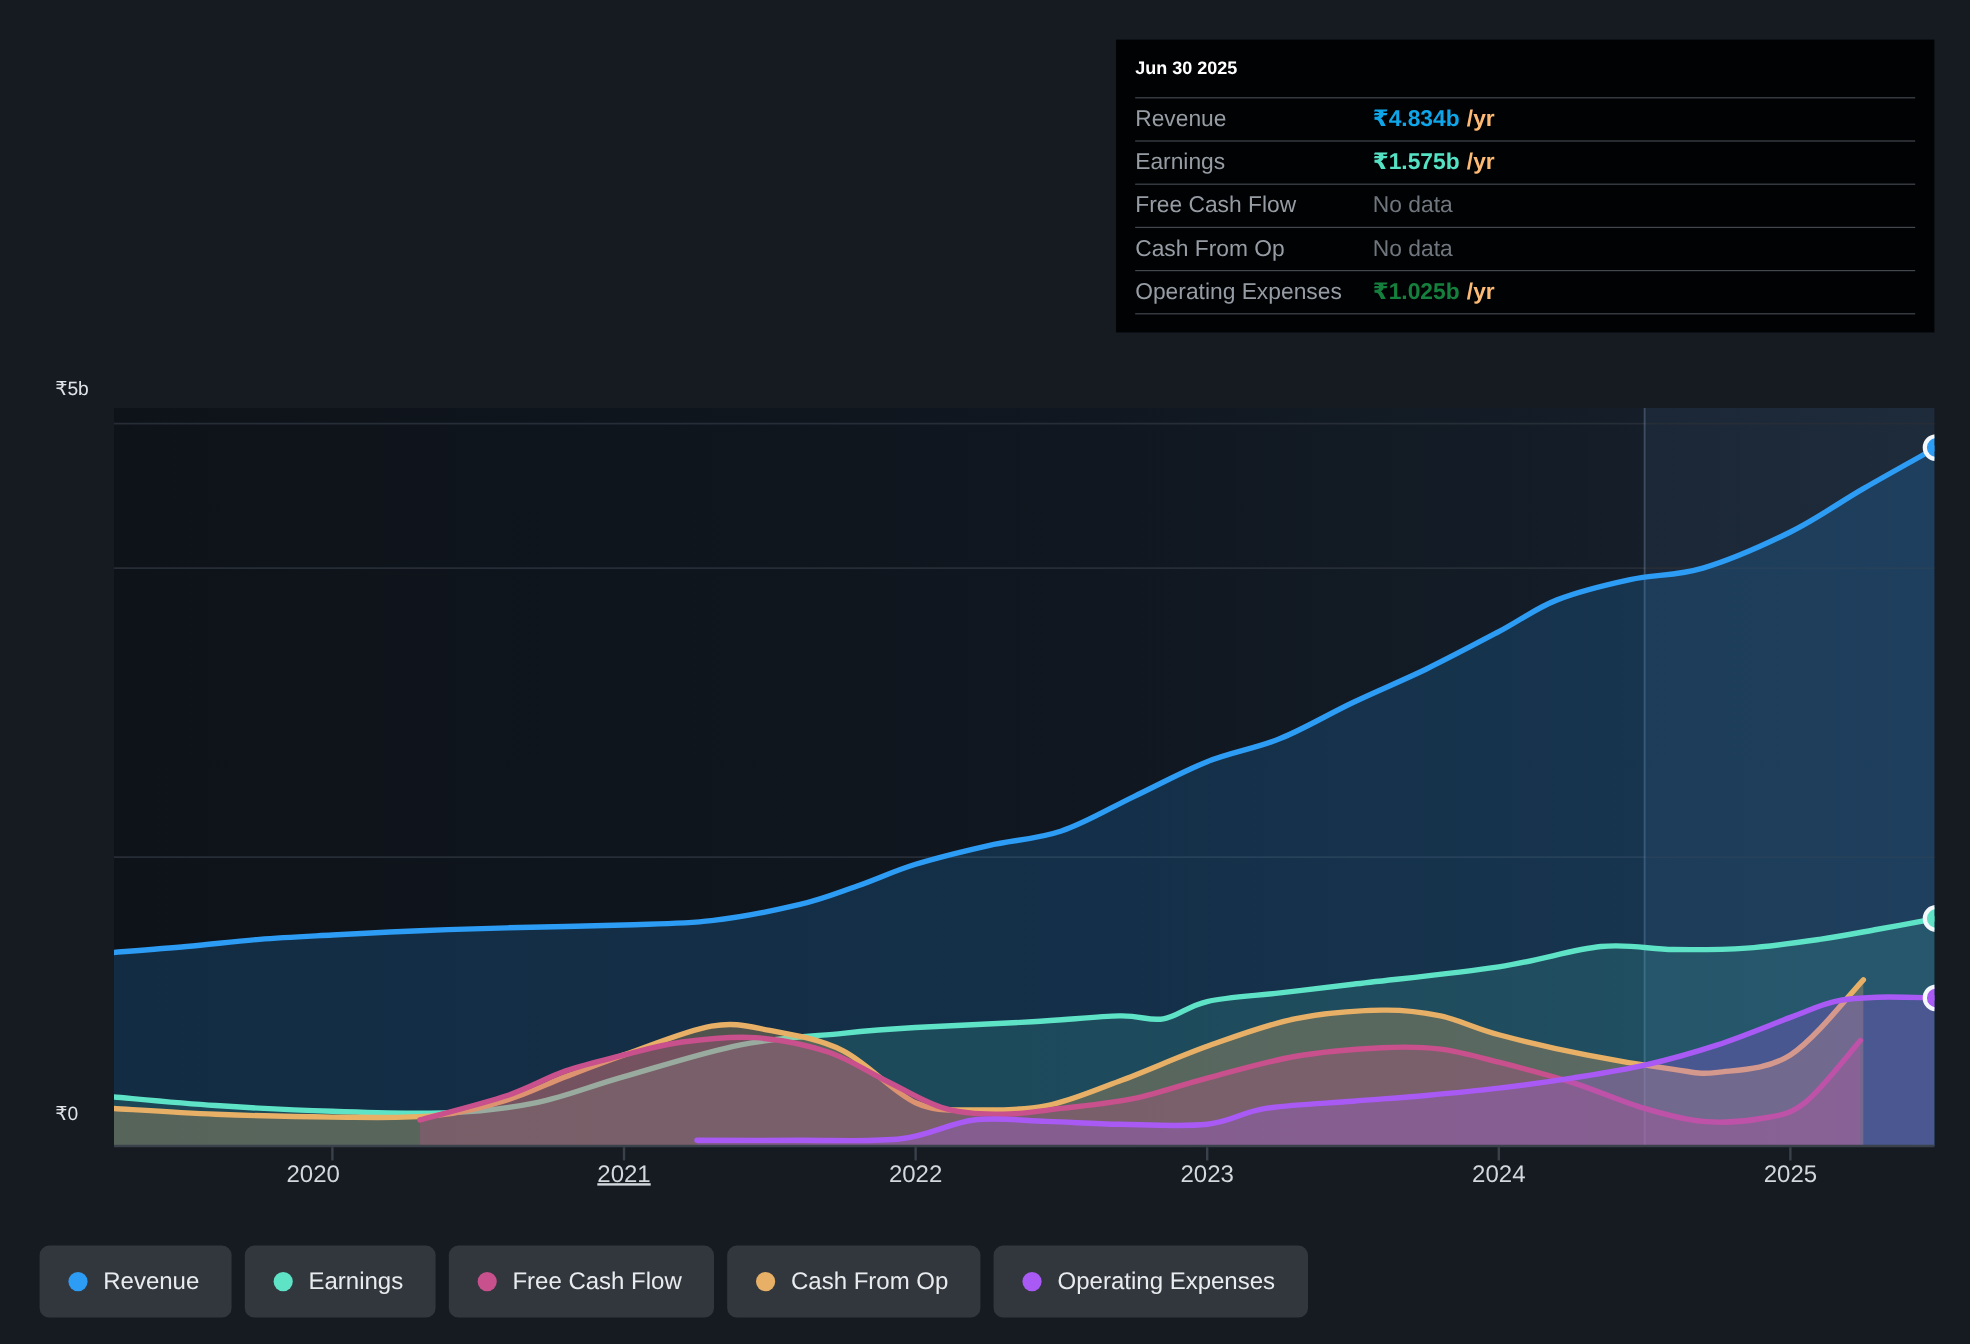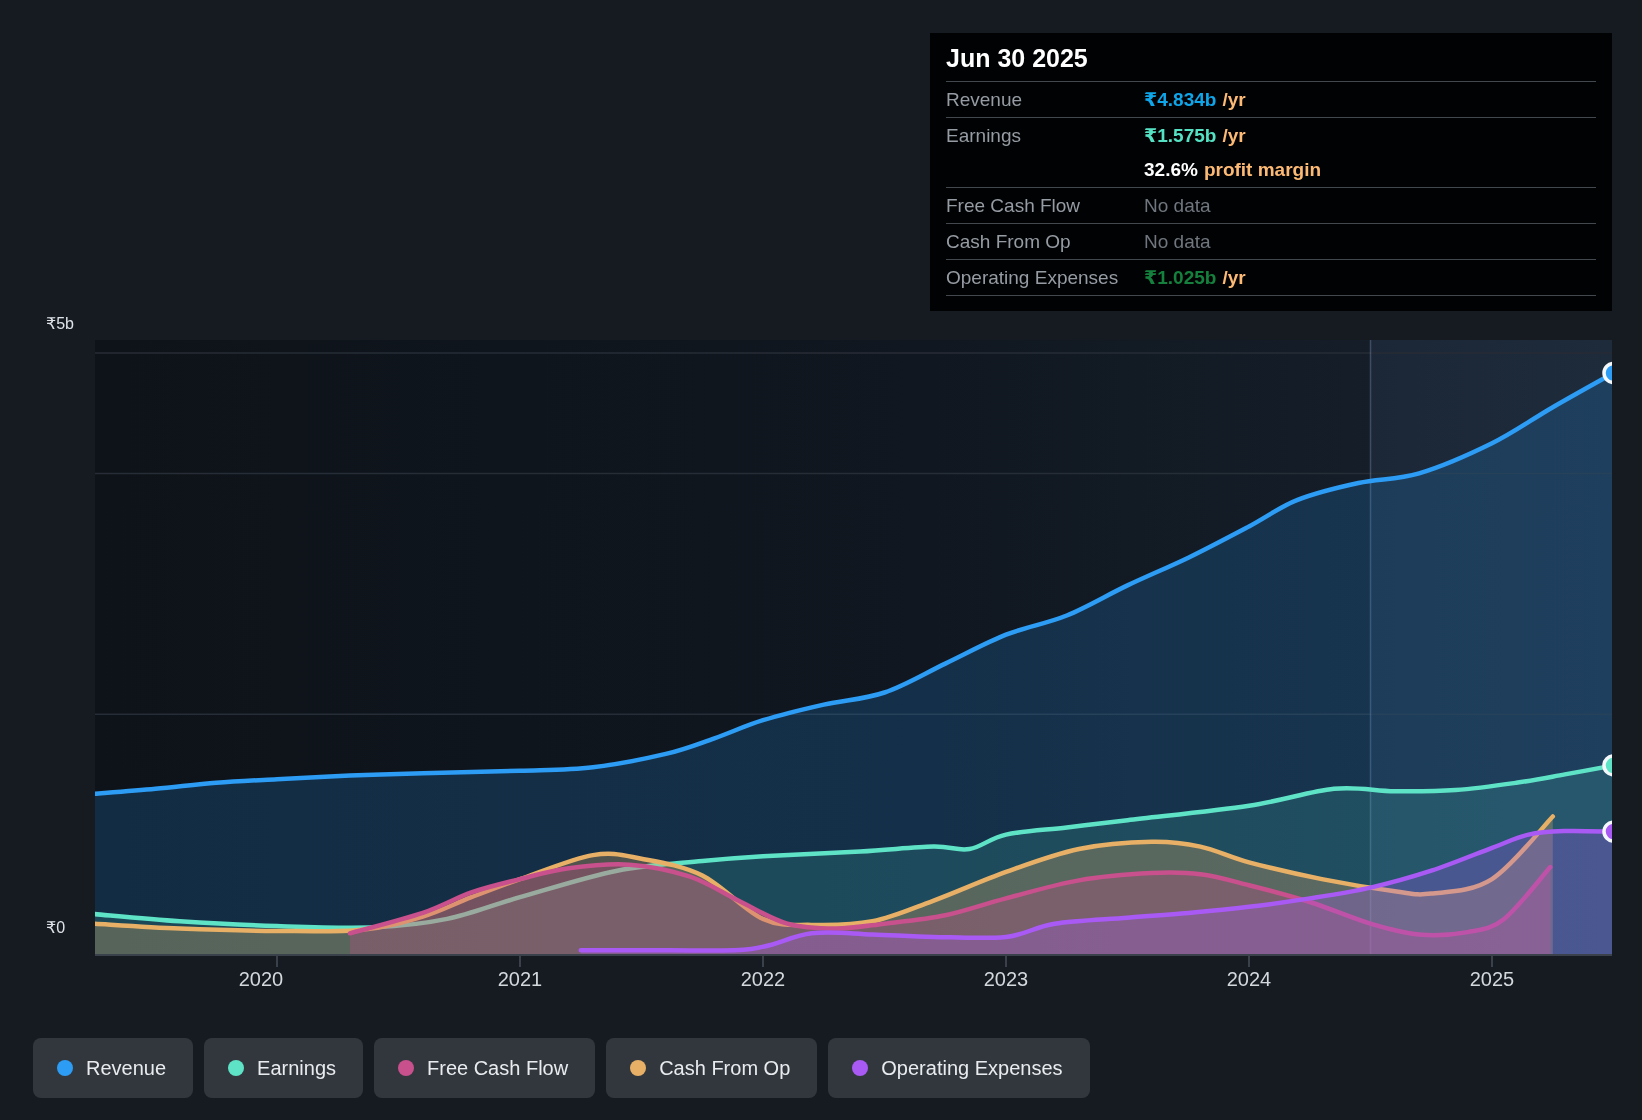--- a/index.html
+++ b/index.html
@@ -10,21 +10,21 @@
   
   .ylabel{position:absolute;left:46px;color:#DFE3E8;font-size:16px;font-weight:500;}
   #ylabel-top{top:314px;}
   #ylabel-zero{top:918px;}
   .xlabel{position:absolute;top:968px;width:100px;margin-left:-50px;text-align:center;
     color:#D3D8DD;font-size:20px;}
 
   
   #tooltip{position:absolute;left:930px;top:33px;width:682px;background:#010204;
     box-sizing:border-box;padding:0 16px;}
-  #tooltip .t-title{height:48px;line-height:50px;color:#FFFFFF;font-size:25px;font-weight:bold;}
+  #tooltip .t-title{height:48px;line-height:50px;color:#FFFFFF;font-size:15px;font-weight:bold;}
   .t-row{display:flex;align-items:center;height:35px;border-top:1px solid #43484F;font-size:19px;}
   .t-row.no-sep{border-top:none;height:34px;}
   .t-label{width:198px;color:#969CA3;flex:none;}
   .t-value{font-weight:bold;}
   .t-row.nodata .t-value{font-weight:400;}
   .t-suffix{color:#fdba74;margin-left:6px;font-weight:bold;}
   .t-suffix:empty{display:none;}
   #tooltip .t-footer{border-top:1px solid #43484F;height:15px;}
 
   
@@ -75,46 +75,41 @@
       <line x1="1492" x2="1492" y1="956" y2="967" stroke="#3A414B" stroke-width="2"></line>
       <circle cx="1613.5" cy="373" r="9.5" fill="#2D9CF5" stroke="#F4F8FB" stroke-width="3.5" clip-path="url(#plotClip)"></circle>
       <circle cx="1613.5" cy="765.4" r="9.5" fill="#5FE3C7" stroke="#F4F8FB" stroke-width="3.5" clip-path="url(#plotClip)"></circle>
       <circle cx="1613.5" cy="831.6" r="9.5" fill="#A95AF5" stroke="#F4F8FB" stroke-width="3.5" clip-path="url(#plotClip)"></circle>
     </svg>
 
   <div class="ylabel" id="ylabel-top">₹5b</div>
   <div class="ylabel" id="ylabel-zero">₹0</div>
 
   <span class="xlabel" style="left: 261px;">2020</span>
-  <span class="xlabel" style="left: 520px;">2021</span>
+  <span class="xlabel" style="left: 520px; text-decoration: underline;">2021</span>
   <span class="xlabel" style="left: 763px;">2022</span>
   <span class="xlabel" style="left: 1006px;">2023</span>
   <span class="xlabel" style="left: 1249px;">2024</span>
   <span class="xlabel" style="left: 1492px;">2025</span>
 
   <div id="tooltip">
     <div class="t-title">Jun 30 2025</div>
 
     <div class="t-row">
       <span class="t-label">Revenue</span>
       <span class="t-value" style="color: #0ea5e9;">₹4.834b</span>
       <span class="t-suffix">/yr</span>
     </div>
 
     <div class="t-row">
       <span class="t-label">Earnings</span>
       <span class="t-value" style="color: rgb(85, 226, 196);">₹1.575b</span>
       <span class="t-suffix">/yr</span>
     </div>
 
-    <div class="t-row no-sep">
-      <span class="t-label"></span>
-      <span class="t-value" style="color: rgb(255, 255, 255);">32.6%</span>
-      <span class="t-suffix">profit margin</span>
-    </div>
 
     <div class="t-row nodata">
       <span class="t-label">Free Cash Flow</span>
       <span class="t-value" style="color: rgb(112, 118, 126);">No data</span>
 
     </div>
 
     <div class="t-row nodata">
       <span class="t-label">Cash From Op</span>
       <span class="t-value" style="color: rgb(112, 118, 126);">No data</span>

